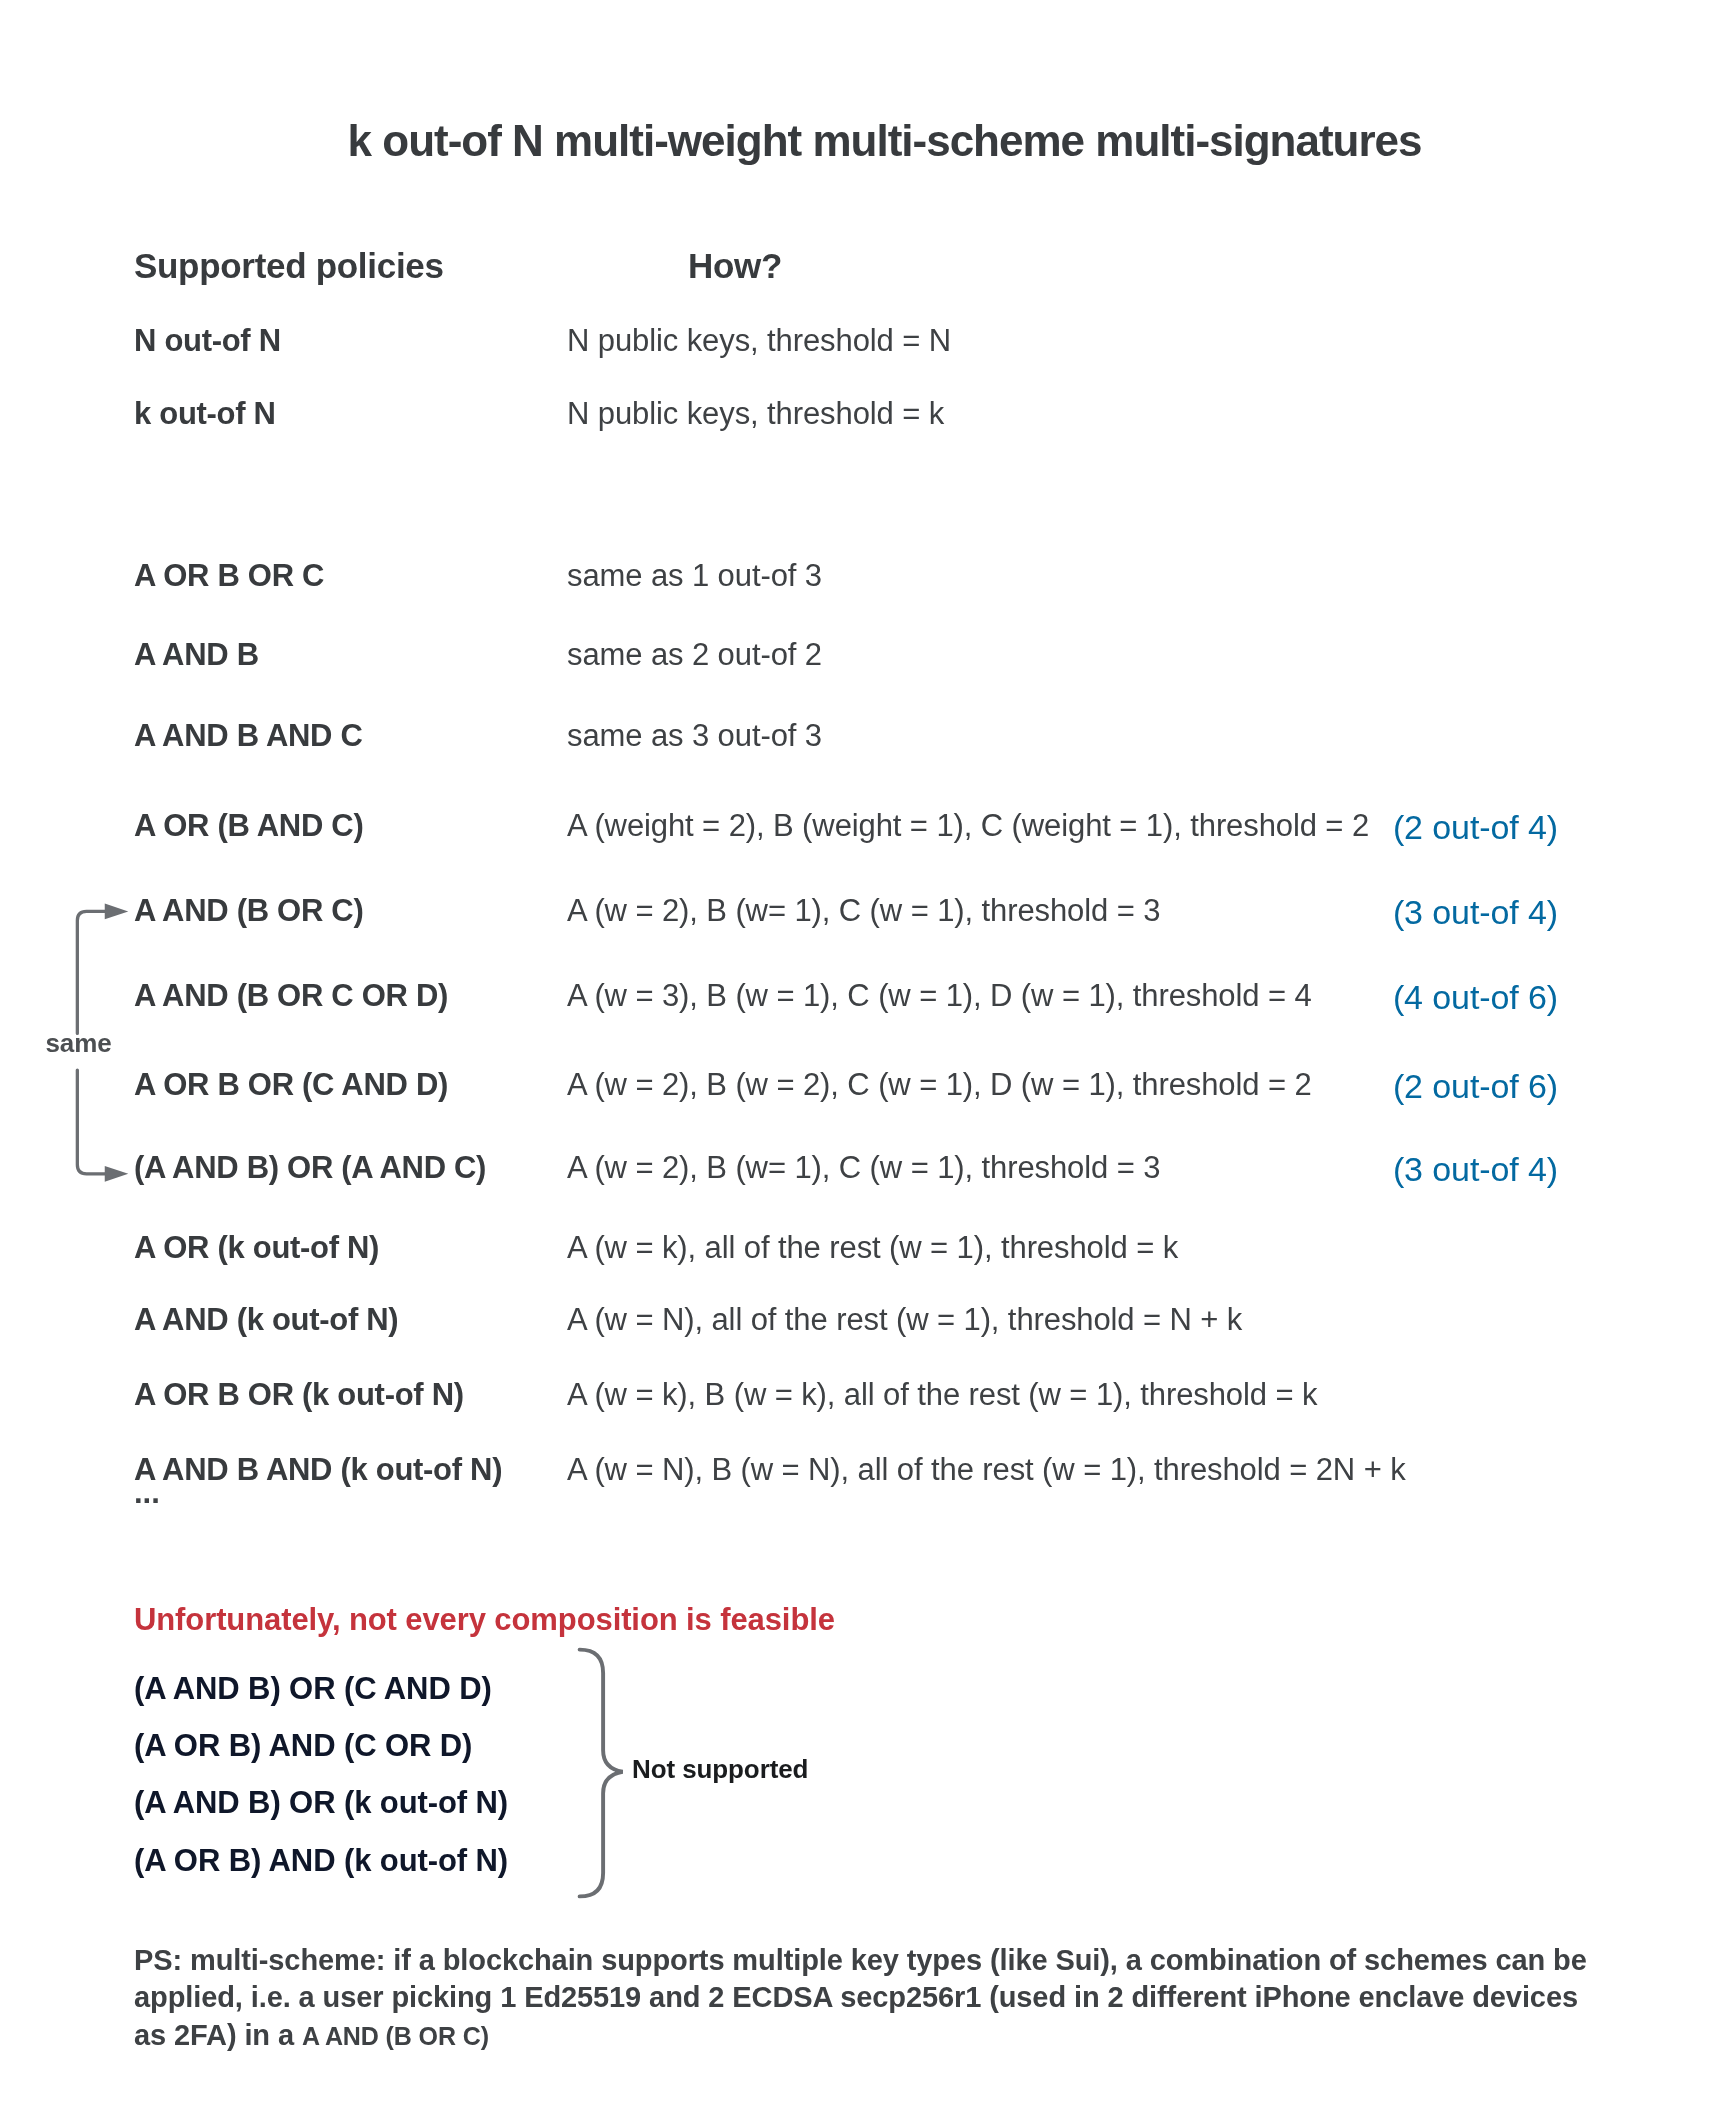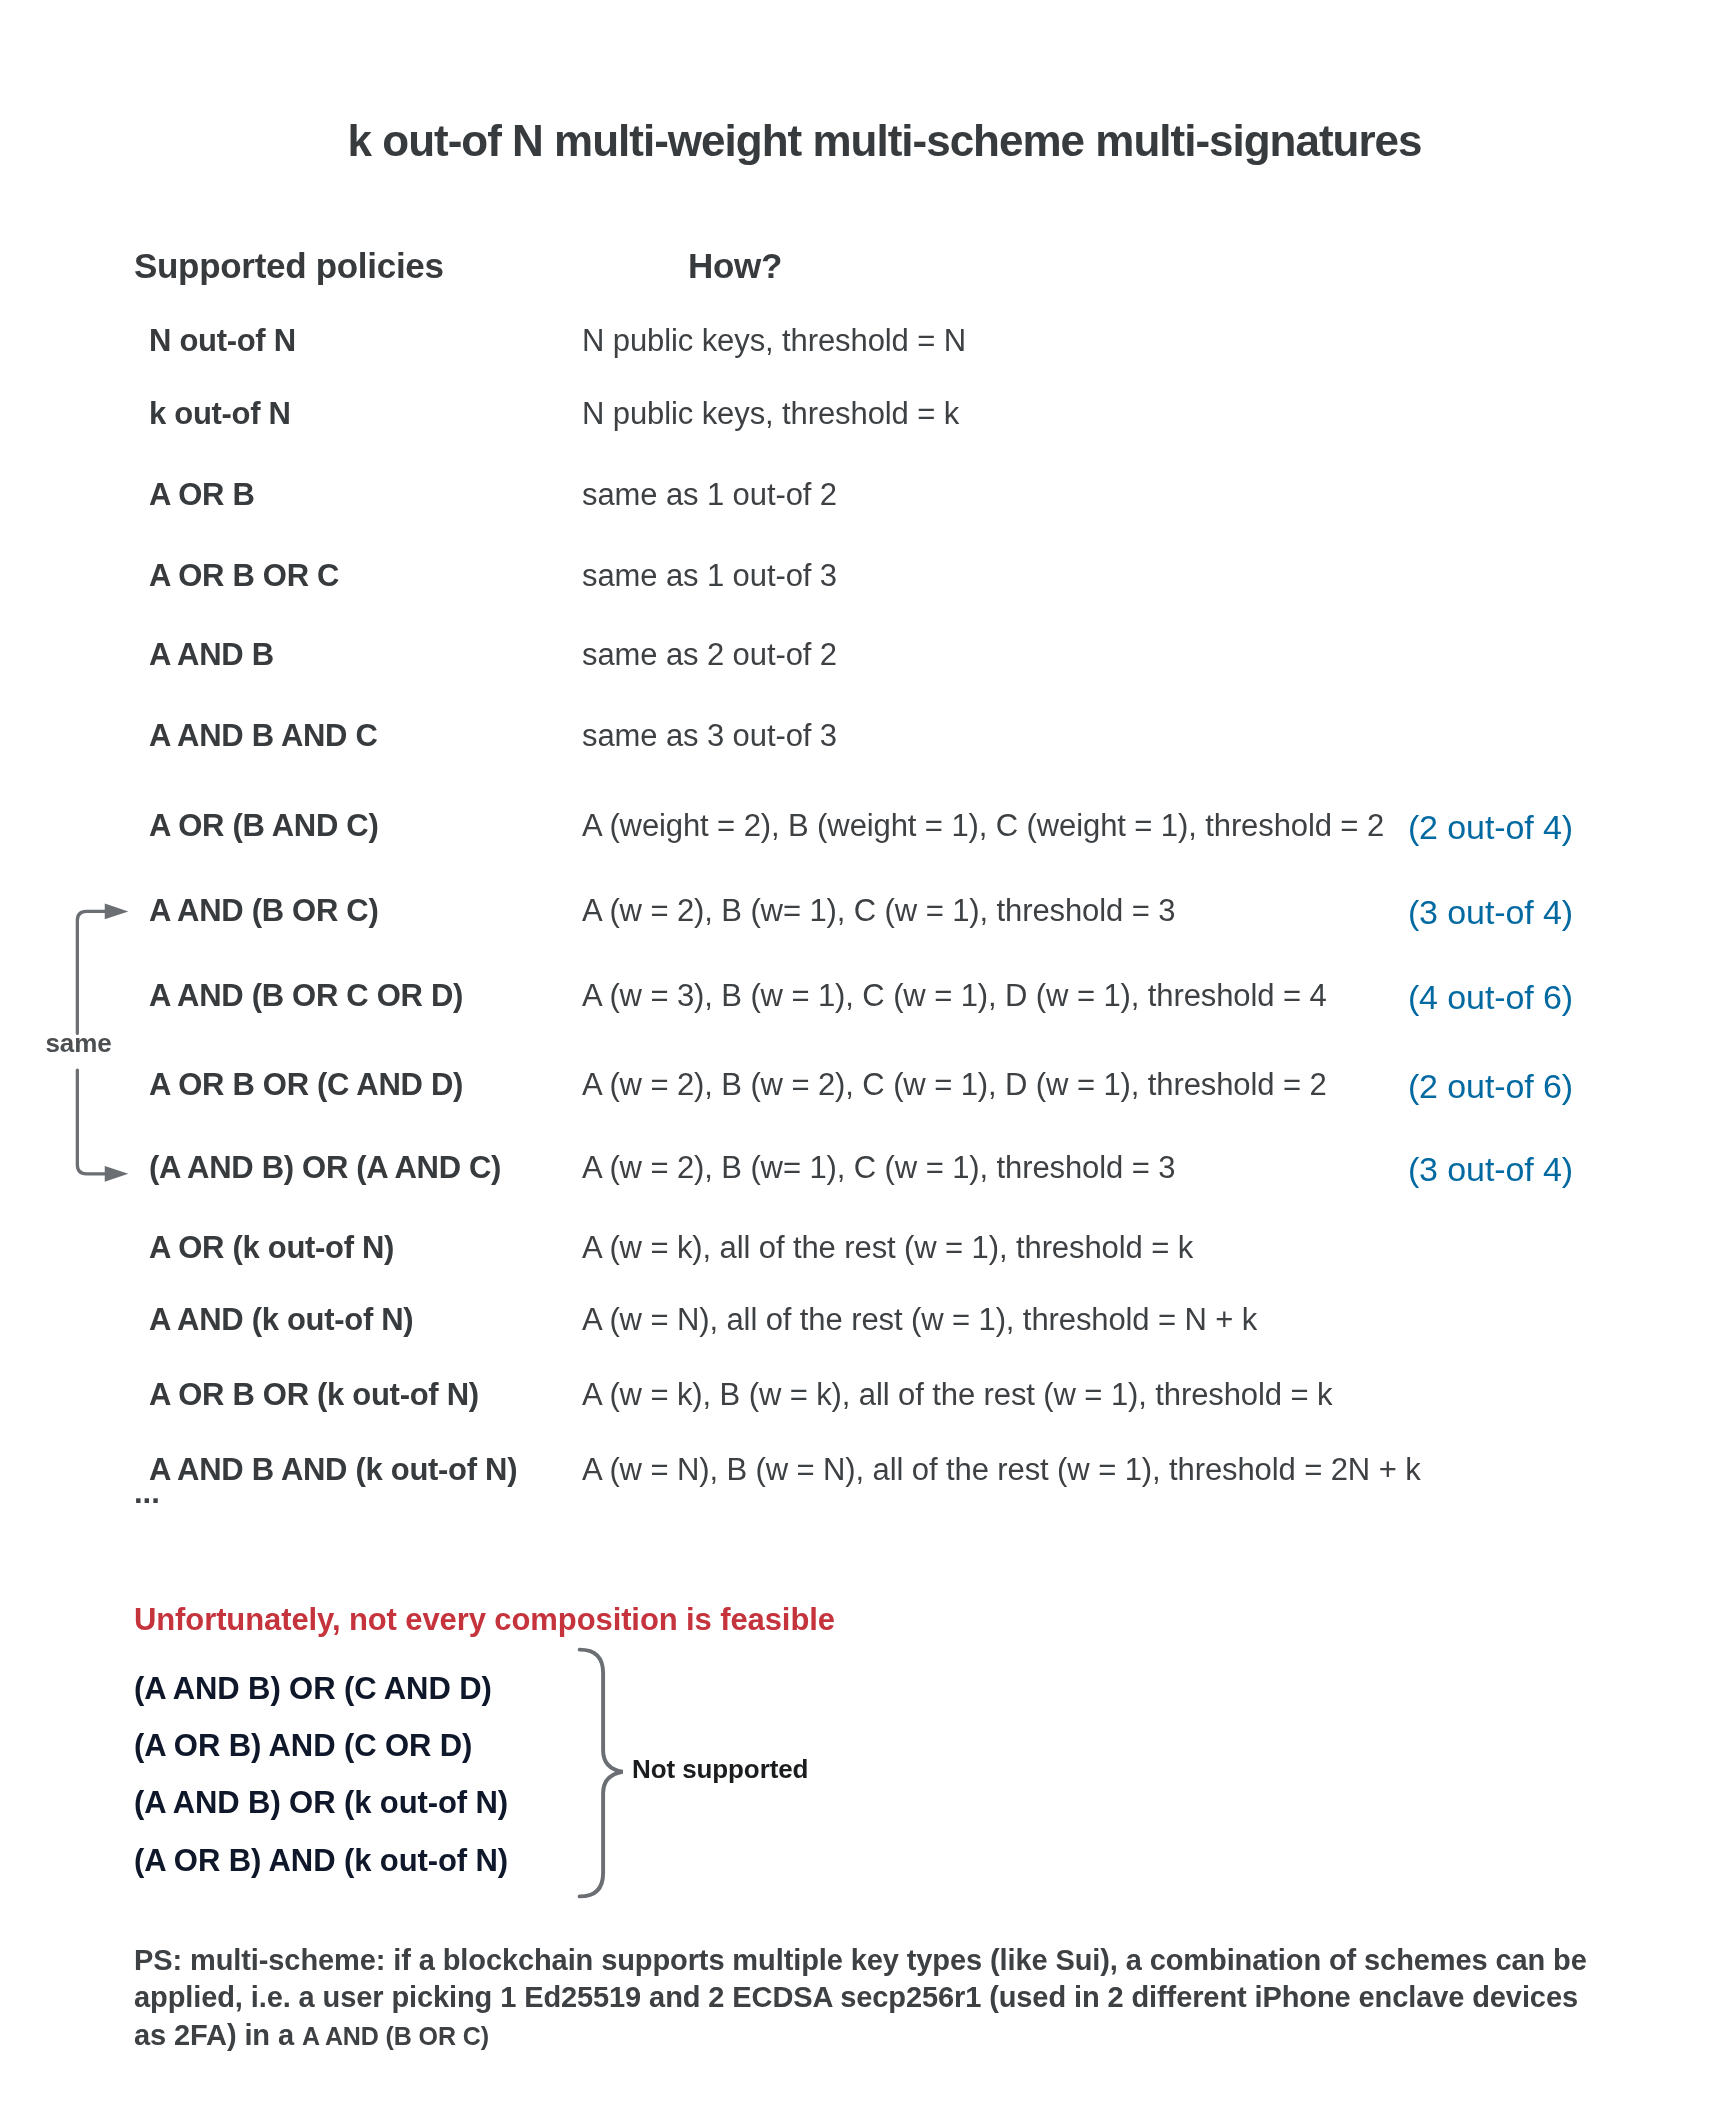--- a/index.html
+++ b/index.html
@@ -17,21 +17,21 @@
     left:19.6px;top:119px;width:1730px;
     text-align:center;
     font-size:44px;font-weight:bold;letter-spacing:-1px;
     color:#383b3e;
   }
   .col-header{
     font-size:35px;font-weight:bold;letter-spacing:-0.3px;color:#383b3e;
   }
   .hdr-policies{left:134px;top:248px;}
   .hdr-how{left:688px;top:248px;}
-  .row{position:absolute;left:15px;width:1608px;height:39px;}
+  .row{position:absolute;left:0;width:1608px;height:39px;}
   .policy{
     position:absolute;left:134px;top:0;
     font-size:31px;font-weight:bold;letter-spacing:-0.3px;
     color:#383b3e;white-space:nowrap;line-height:1;
   }
   .how{
     position:absolute;left:567px;top:0;
     font-size:31px;letter-spacing:-0.1px;
     color:#3e4144;white-space:nowrap;line-height:1;
   }
@@ -74,24 +74,20 @@
   <div class="abs col-header hdr-policies">Supported policies</div>
   <div class="abs col-header hdr-how">How?</div>
 
   <div class="row" style="top:325px">
     <span class="policy">N out-of N</span>
     <span class="how">N public keys, threshold = N</span>
   </div>
   <div class="row" style="top:398px">
     <span class="policy">k out-of N</span>
     <span class="how">N public keys, threshold = k</span>
-  </div>
-  <div class="row" style="top:479px">
-    <span class="policy">A OR B</span>
-    <span class="how">same as 1 out-of 2</span>
   </div>
   <div class="row" style="top:560px">
     <span class="policy">A OR B OR C</span>
     <span class="how">same as 1 out-of 3</span>
   </div>
   <div class="row" style="top:639px">
     <span class="policy">A AND B</span>
     <span class="how">same as 2 out-of 2</span>
   </div>
   <div class="row" style="top:720px">

